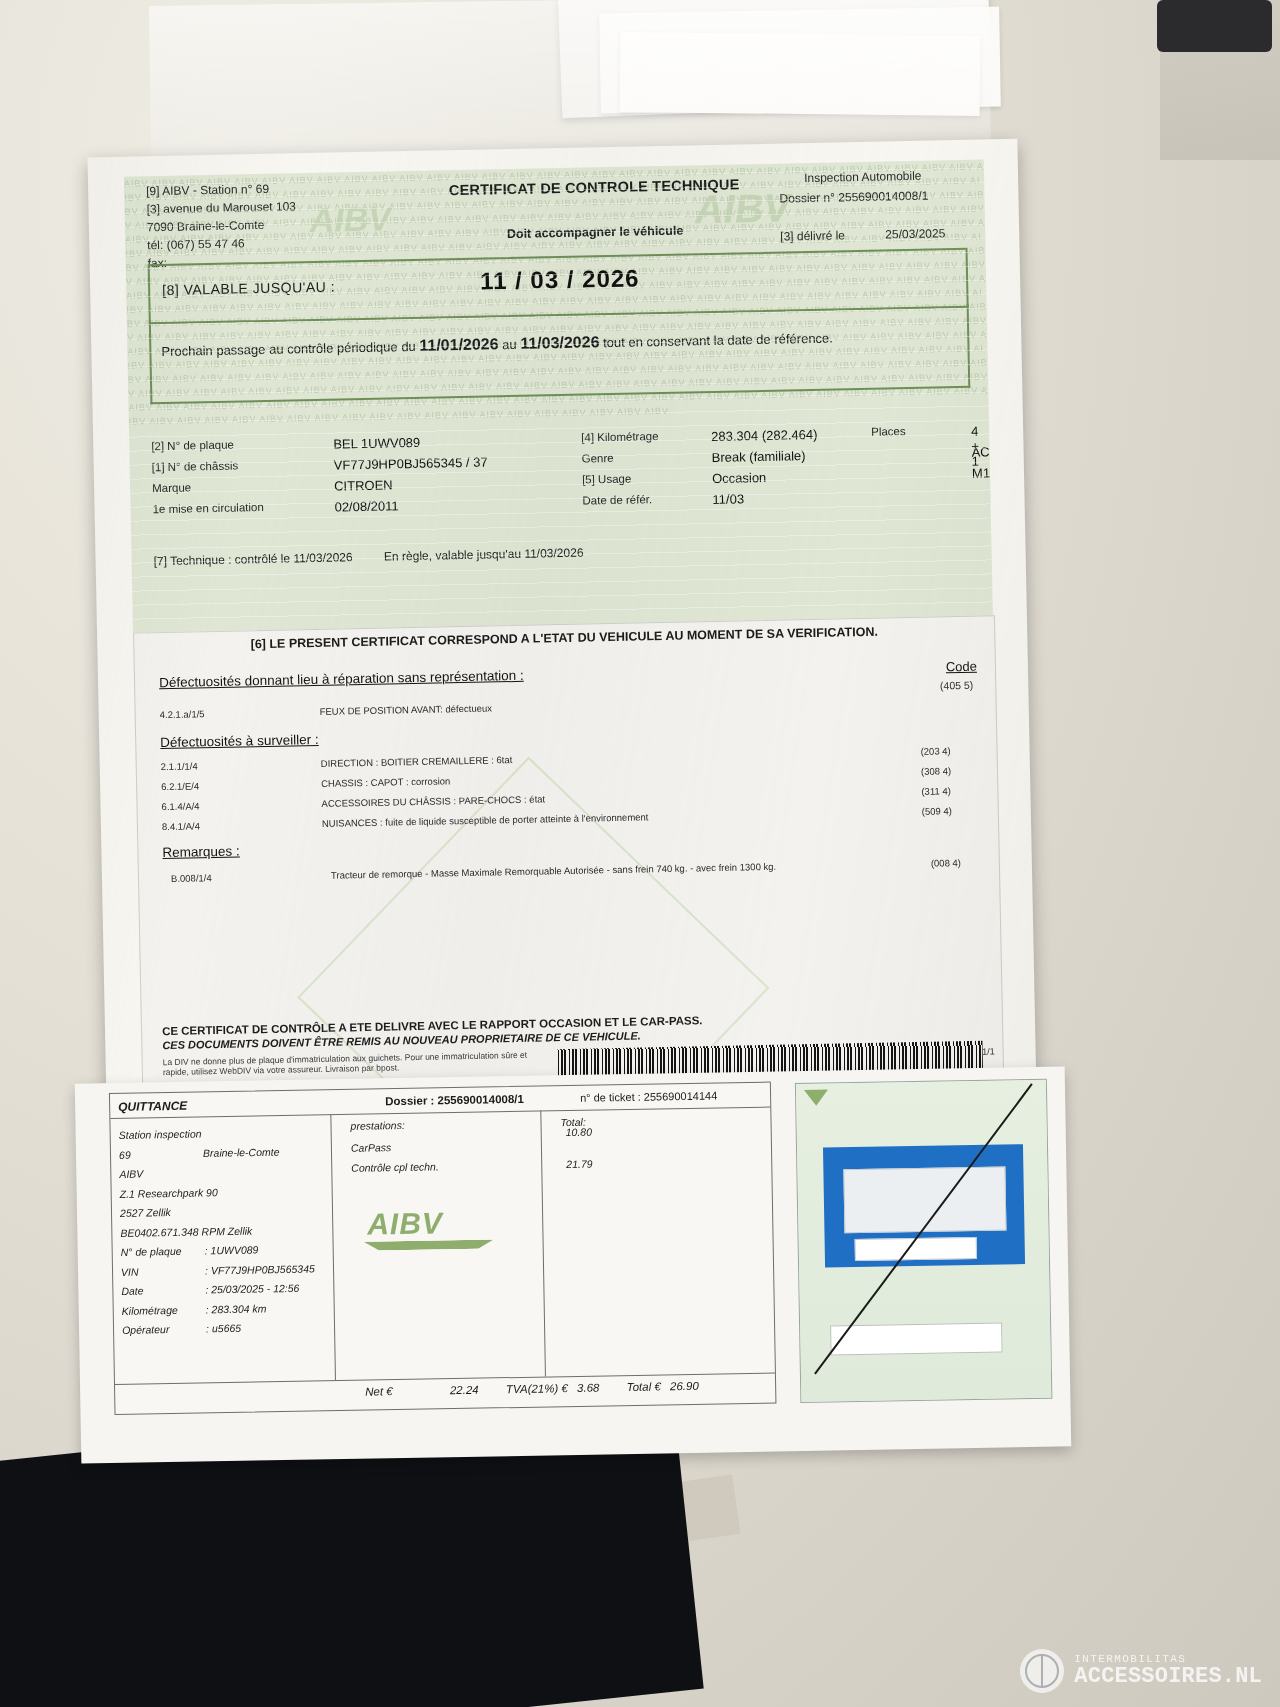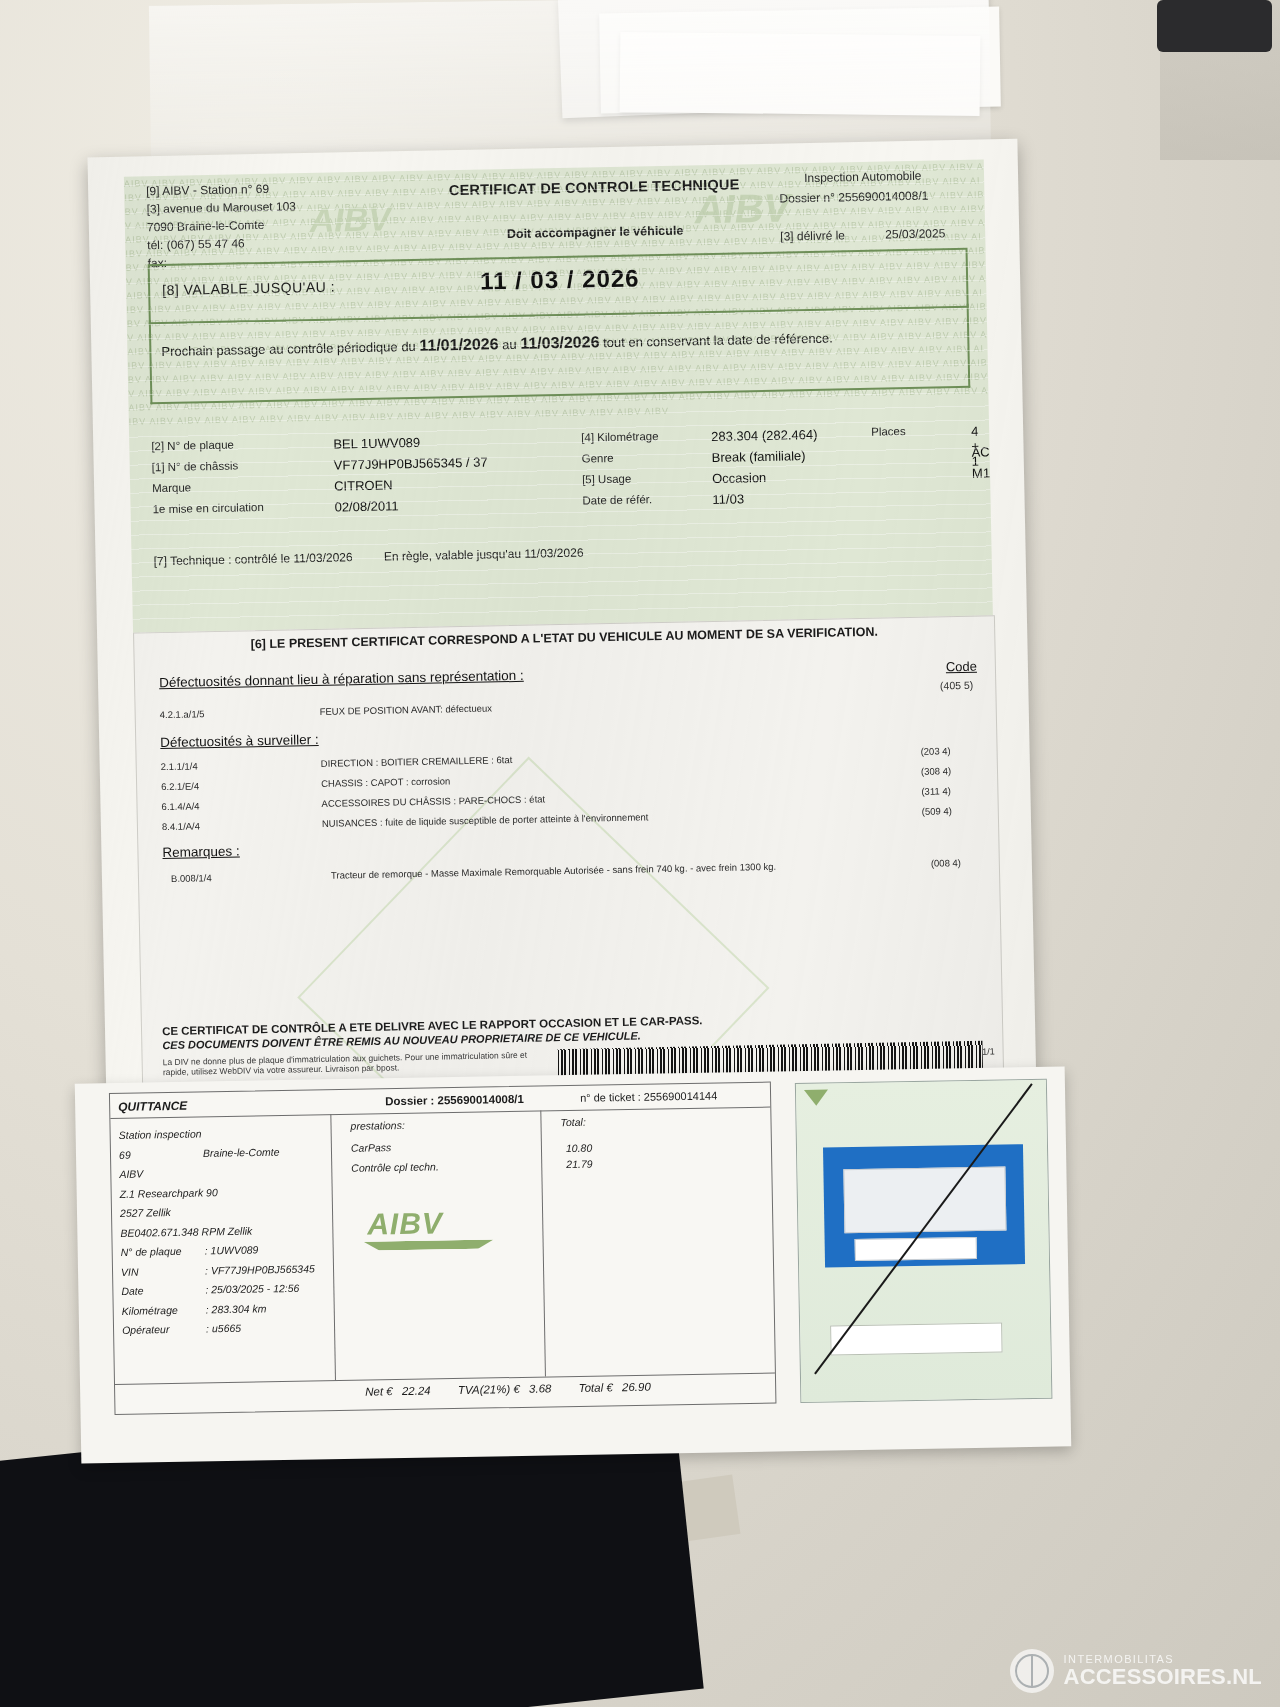--- a/index.html
+++ b/index.html
@@ -206,21 +206,21 @@
   .stub-white-in{position:absolute;left:46px;top:86px;width:160px;height:62px;background:#eceff2;border:1px solid #c6ccd2;}
   .stub-white2{position:absolute;left:56px;top:156px;width:120px;height:20px;background:#fff;border:1px solid #c6ccd2;}
   .stub-white3{position:absolute;left:30px;top:242px;width:170px;height:28px;background:#fff;border:1px solid #b9c0b4;}
   .stub-diag{position:absolute;left:0;top:0;width:250px;height:318px;}
   .stub-arrow{position:absolute;left:8px;top:6px;width:0;height:0;border-left:12px solid transparent;border-right:12px solid transparent;border-top:16px solid #8fae6d;}
   .stub-wm{position:absolute;top:120px;font-size:11px;font-style:italic;font-weight:bold;color:#b8c9a7;opacity:.9;}
 
   
   #watermark{
     position:absolute;right:18px;bottom:14px;
-    display:flex;align-items:center;gap:10px;opacity:.78;
+    display:flex;align-items:center;gap:10px;opacity:.78;font-family:Liberation Mono, monospace;
   }
   #wm-globe{
     width:44px;height:44px;border-radius:50%;
     background:#ffffff;opacity:.85;position:relative;
   }
   #wm-globe:before{
     content:"";position:absolute;inset:5px;border-radius:50%;
     border:2px solid #9aa3ab;
   }
   #wm-globe:after{
@@ -401,29 +401,29 @@
       <div><span class="k">VIN</span><span>: VF77J9HP0BJ565345</span></div>
       <div><span class="k">Date</span><span>: 25/03/2025 - 12:56</span></div>
       <div><span class="k">Kilométrage</span><span>: 283.304      km</span></div>
       <div><span class="k">Opérateur</span><span>: u5665</span></div>
     </div>
 
     <div class="prest-h">prestations:</div>
     <div class="tot-h">Total:</div>
 
     <div class="prest-row" style="top:52px;">CarPass</div>
-    <div class="prest-amt" style="top:56px;">10.80</div>
+    <div class="prest-amt" style="top:40px;">10.80</div>
     <div class="prest-row" style="top:72px;">Contrôle cpl techn.</div>
     <div class="prest-amt" style="top:72px;">21.79</div>
 
     <div class="aibv-logo-r">AIBV</div>
 
     <div class="totals">
       <span>Net  €</span>
-      <span style="margin-right:24px;">22.24</span>
+      <span style="margin-right:24px;margin-left:48px;">22.24</span>
       <span>TVA(21%)  €</span>
       <span style="margin-right:24px;">3.68</span>
       <span>Total     €</span>
       <span>26.90</span>
     </div>
   </div>
 
   <div class="stub">
     <div class="stub-green"></div>
     <div class="stub-arrow"></div>

